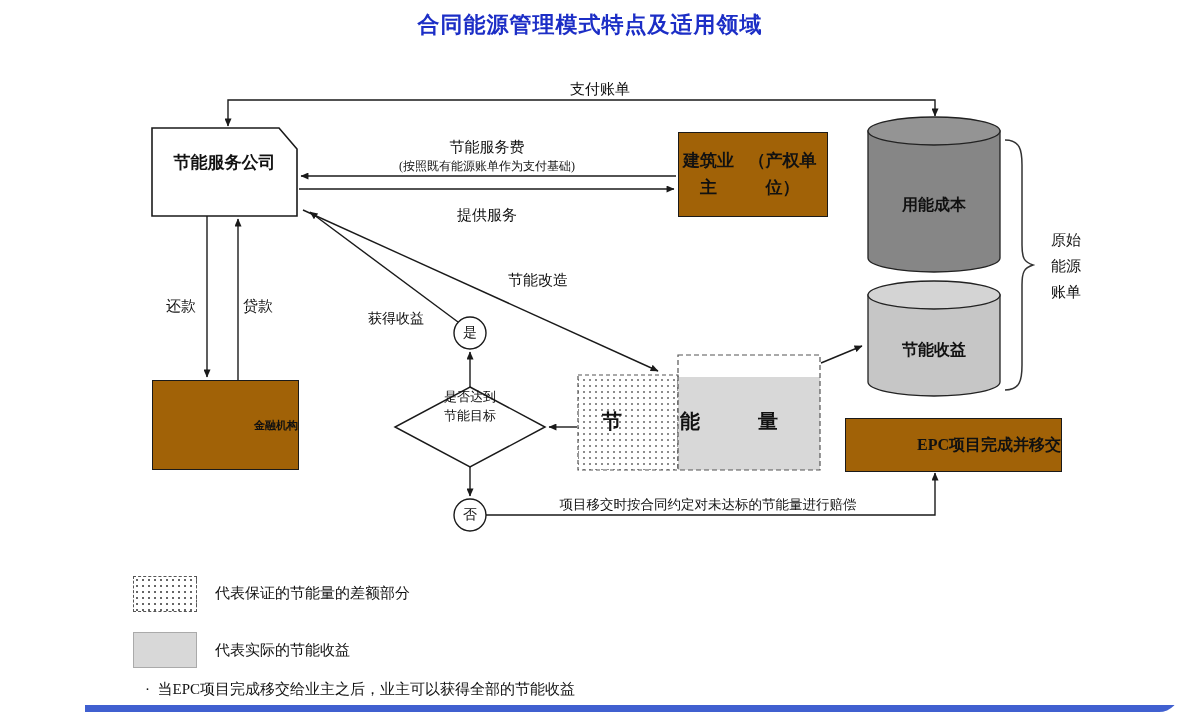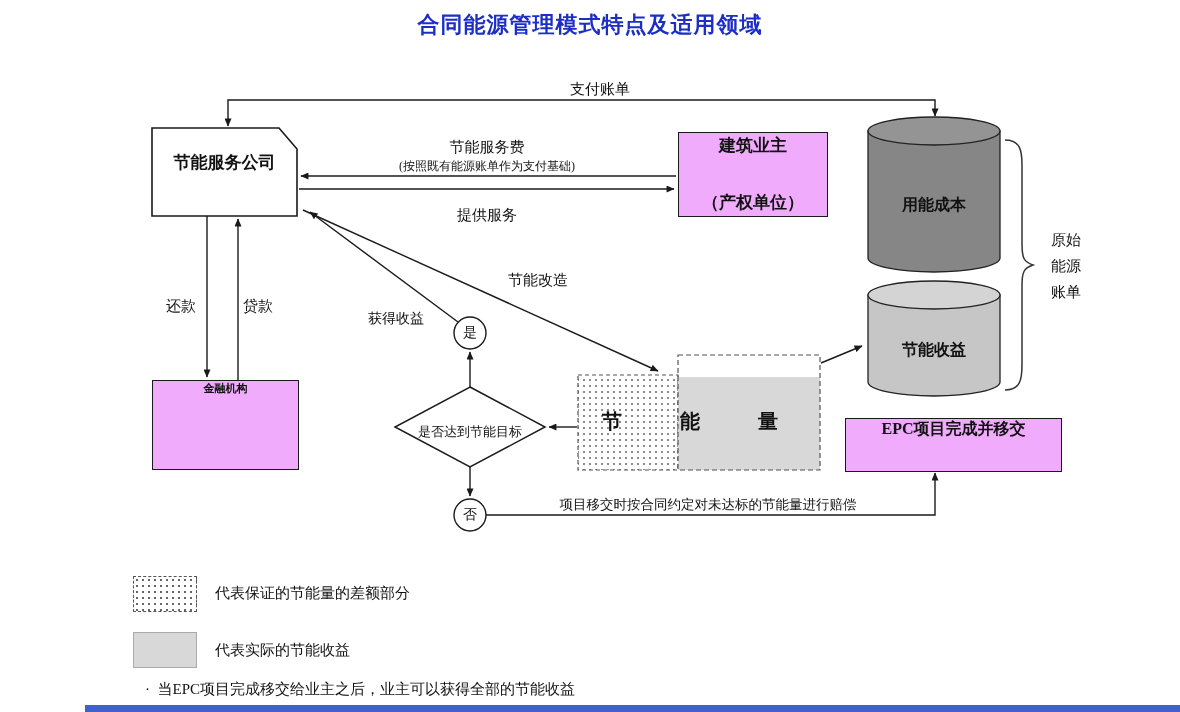--- a/index.html
+++ b/index.html
@@ -1,18 +1,18 @@
 <!DOCTYPE html>
 <html><head>
 <meta charset="utf-8">
 <style>
   html,body{margin:0;padding:0;background:#ffffff;}
   .stage{
     position:relative;width:1180px;height:712px;background:#fff;overflow:hidden;
-    font-family:"Liberation Serif","DejaVu Serif",serif;color:#111;
+    font-family:"Liberation Serif","DejaVu Serif",serif;color:#111;border-radius:21px;
   }
   .lbl{position:absolute;transform:translateX(-50%);white-space:nowrap;font-size:15px;color:#111;}
   .lbl.small{font-size:12px;}
   .lbl.tiny{font-size:13.5px;}
   .lbl.mid{font-size:14px;}
   .node-text{position:absolute;display:flex;align-items:center;justify-content:center;
     text-align:center;font-weight:bold;color:#111;}
   .title{
     position:absolute;left:0;right:0;top:10px;text-align:center;
     font-size:22px;font-weight:bold;color:#1c2ec6;letter-spacing:1px;
@@ -27,22 +27,22 @@
     position:absolute;left:133px;top:576px;width:62px;height:34px;border:1px dashed #555;
     background-image:radial-gradient(#666 0.9px, transparent 1.1px);background-size:6px 6px;background-color:#fff;
   }
   .legend-swatch-gray{
     position:absolute;left:133px;top:632px;width:62px;height:34px;border:1px solid #aaa;background:#d8d8d8;
   }
   .legend-text{position:absolute;left:215px;font-size:15px;white-space:nowrap;color:#111;}
   .bullet-line{position:absolute;left:145px;top:680px;font-size:15px;white-space:nowrap;color:#111;}
   .bottom-bar{position:absolute;left:85px;top:705px;width:1095px;height:7px;background:#4060d0;}
   svg{position:absolute;left:0;top:0;}
-  .box{position:absolute;border:1.6px solid #1a1a1a;background:#f0abfc;display:flex;
-    flex-direction:column;align-items:center;justify-content:space-between;font-weight:bold;
+  .box{position:absolute;border:1.6px solid #1a1a1a;background:#a16207;display:flex;
+    align-items:center;justify-content:flex-end;font-weight:bold;
     text-align:center;color:#111;}
 </style>
 </head>
 <body>
 
 <div class="stage">
 
   <div class="title">合同能源管理模式特点及适用领域</div>
 
   <svg width="1180" height="712" viewBox="0 0 1180 712">
@@ -109,21 +109,21 @@
 
   <div class="box" style="left:845px;top:418px;width:215px;height:52px;font-size:16px;">
     <div>EPC项目完成并移交</div>
   </div>
 
   <div class="node-text" style="left:868px;top:192px;width:132px;height:26px;font-size:16px;">用能成本</div>
   <div class="node-text" style="left:868px;top:337px;width:132px;height:26px;font-size:16px;">节能收益</div>
 
   <div class="savings-label">节能量</div>
 
-  <div class="node-text" style="left:400px;top:396px;width:140px;height:46px;font-size:13px;font-weight:normal;flex-direction:row;line-height:1.45;align-items:flex-end;">
+  <div class="node-text" style="left:400px;top:384px;width:140px;height:46px;font-size:13px;font-weight:normal;flex-direction:column;line-height:1.45;">
     <div>是否达到</div>
     <div>节能目标</div>
   </div>
 
   <div class="node-text" style="left:454px;top:319px;width:32px;height:28px;font-size:14px;font-weight:normal;">是</div>
   <div class="node-text" style="left:454px;top:501px;width:32px;height:28px;font-size:14px;font-weight:normal;">否</div>
 
   <div class="lbl" style="left:600px;top:80px;">支付账单</div>
   <div class="lbl" style="left:487px;top:138px;">节能服务费</div>
   <div class="lbl small" style="left:487px;top:158px;">(按照既有能源账单作为支付基础)</div>

